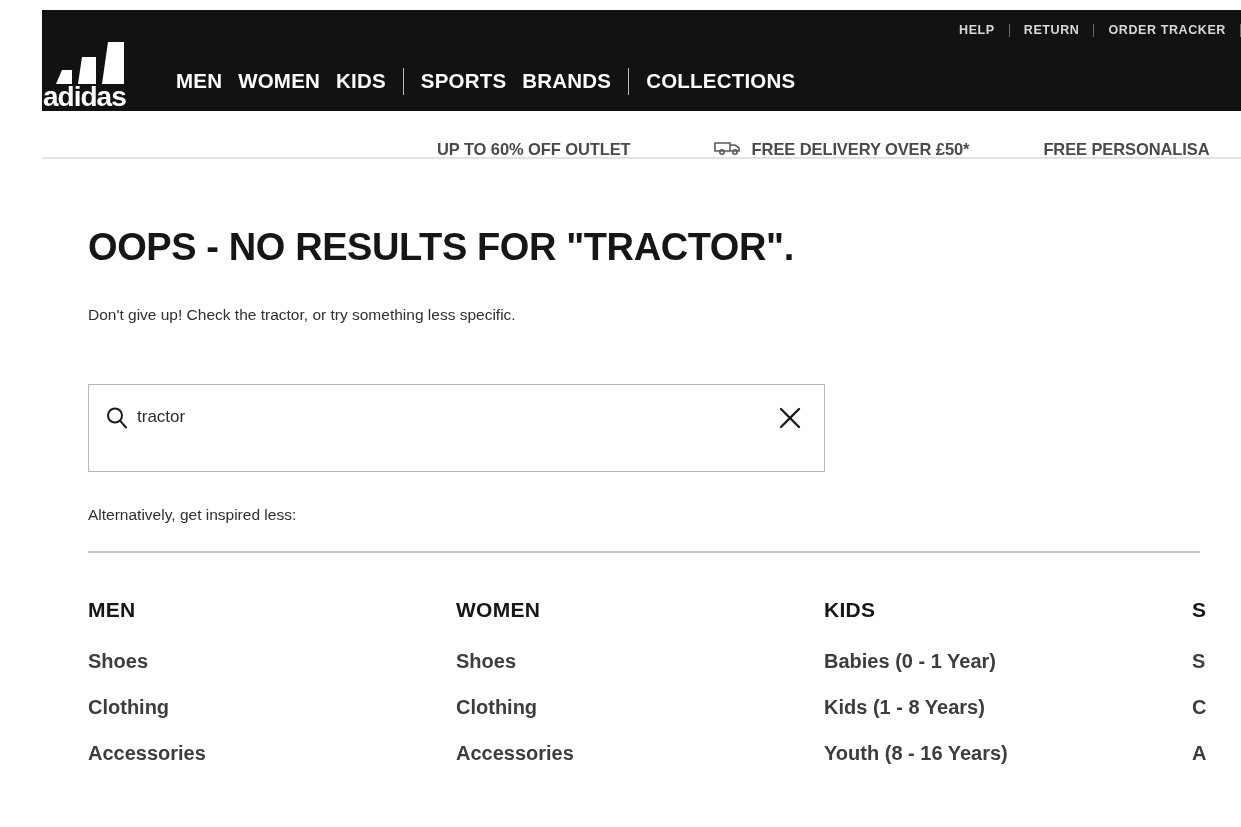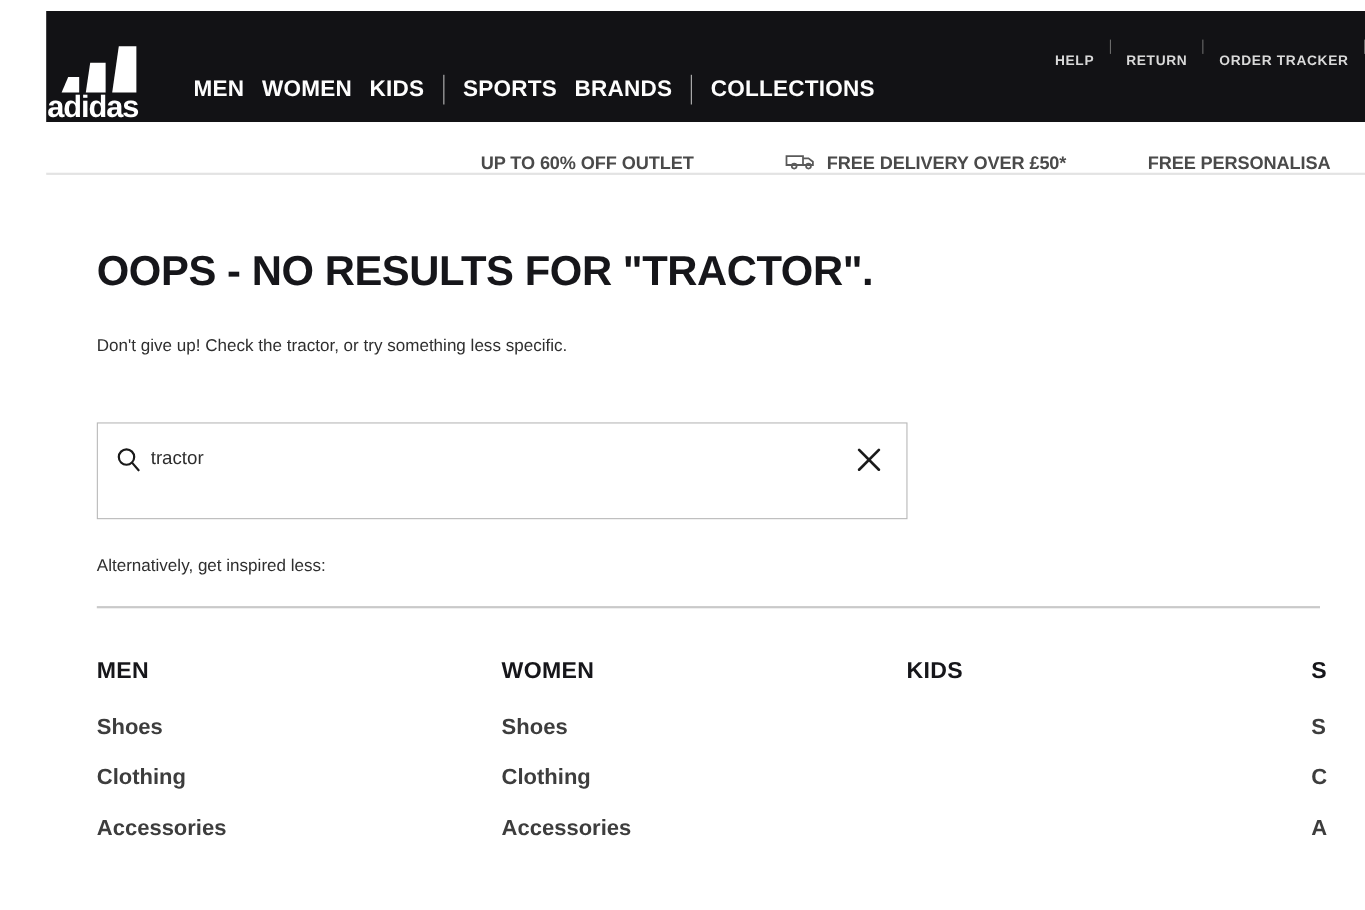--- a/index.html
+++ b/index.html
@@ -38,21 +38,20 @@
   }
   .utility-link {
     color: #d9d9d9;
     font-size: 12.5px;
     font-weight: bold;
     letter-spacing: 0.6px;
     padding: 0 14px;
     line-height: 14px;
     text-decoration: none;
     display: inline-block;
-    margin-top: 25px;
   }
   .utility-sep {
     width: 1px;
     height: 13px;
     background: #6a6a6a;
     display: inline-block;
   }
 
   .logo {
     position: absolute;
@@ -371,20 +370,31 @@
           <a class="col-link" href="#">Clothing</a>
           </li>
         <li>
           <a class="col-link" href="#">Accessories</a>
           </li>
       </ul>
     </div>
 
     <div class="column col-2">
       <h2 class="col-title">KIDS</h2>
+      <ul class="col-links">
+        <li>
+          <a class="col-link" href="#">Babies (0 - 1 Year)</a>
+          </li>
+        <li>
+          <a class="col-link" href="#">Kids (1 - 8 Years)</a>
+          </li>
+        <li>
+          <a class="col-link" href="#">Youth (8 - 16 Years)</a>
+          </li>
+      </ul>
     </div>
 
     <div class="column col-3">
       <h2 class="col-title">S</h2>
       <ul class="col-links">
         <li>
           <a class="col-link" href="#">S</a>
           </li>
         <li>
           <a class="col-link" href="#">C</a>

